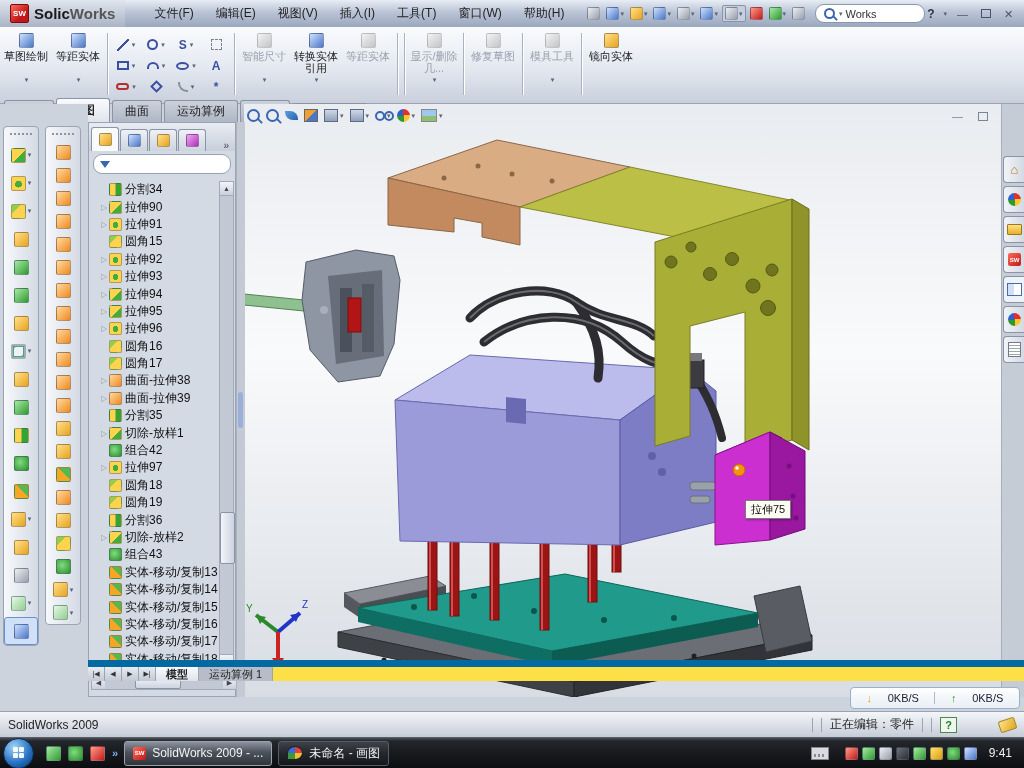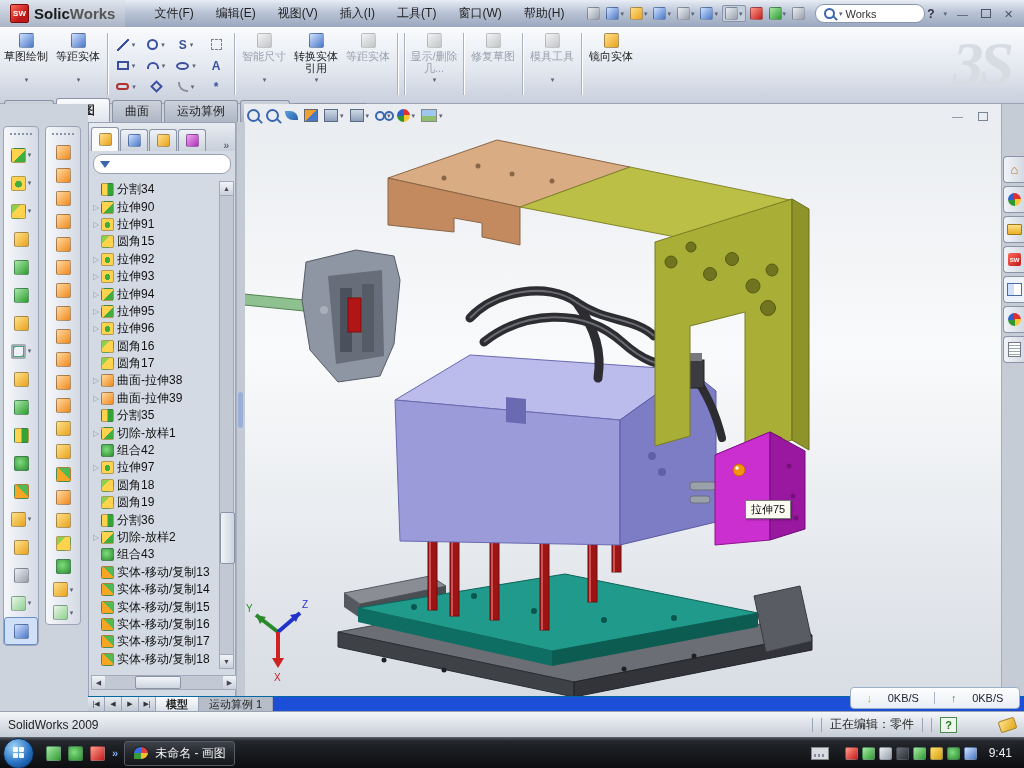--- a/index.html
+++ b/index.html
@@ -79,21 +79,21 @@
   .vcell.h28{height:28px}.vcell.h23{height:23px}
   .vcell.active{background:#cfe0f8;border:1px solid #6a90c8;border-radius:3px;box-sizing:border-box}
   
   .fm{left:88px;top:122px;width:148px;height:575px;background:#d4dae4;border:1px solid #9aa4b6;box-sizing:border-box}
   .fm-tabs{display:flex;align-items:flex-end;height:26px;padding:2px 2px 0 2px;gap:1px;background:linear-gradient(180deg,#e8ecf2,#c8cfda)}
   .fmtab{width:26px;height:21px;display:flex;align-items:center;justify-content:center;background:linear-gradient(180deg,#eef1f6,#cdd4de);border:1px solid #8a94a6;border-bottom:none;border-radius:3px 3px 0 0}
   .fmtab.active{background:#f8fafc;height:23px}
   .fm-overflow{margin-left:auto;font-size:10px;color:#445;padding:0 4px}
   .fm-filter{margin:3px 4px;height:18px;background:#fff;border:1px solid #98a2b2;border-radius:9px;display:flex;align-items:center;padding:0 6px;gap:4px}
   .funnel{width:0;height:0;border-left:5px solid transparent;border-right:5px solid transparent;border-top:7px solid #3a66b0}
-  .fm-tree{position:absolute;left:2px;top:58px;width:132px;height:486px;overflow:hidden}
+  .fm-tree{position:absolute;left:10px;top:58px;width:132px;height:486px;overflow:hidden}
   .trow{display:flex;align-items:center;height:17.4px;font-size:12px;color:#111;white-space:nowrap}
   .trow .arr{width:10px;font-size:8px;color:#98a0ac;text-align:center;flex:none}
   .trow .ti{flex:none;margin-right:3px}
   .fm-vscroll{position:absolute;right:1px;top:58px;width:13px;height:486px;background:#c2c9d4;border:1px solid #a2aaba}
   .vs-btn{height:13px;font-size:7px;color:#445;display:flex;align-items:center;justify-content:center;background:linear-gradient(180deg,#f2f4f8,#c9d0dc);border-bottom:1px solid #a2aaba}
   .vs-btn.bottom{position:absolute;bottom:0;width:100%;border-top:1px solid #a2aaba;border-bottom:none}
   .vs-thumb{position:absolute;left:0;top:330px;width:100%;height:50px;background:linear-gradient(90deg,#f2f4f8,#cdd4e0);border:1px solid #8a94a8;border-radius:2px}
   .fm-hscroll{position:absolute;left:2px;bottom:6px;width:144px;height:13px;background:#c2c9d4;border:1px solid #a2aaba;display:flex;align-items:center}
   .hs-btn{width:13px;height:100%;font-size:7px;color:#445;display:flex;align-items:center;justify-content:center;background:linear-gradient(180deg,#f2f4f8,#c9d0dc)}
   .hs-thumb{margin-left:30px;width:44px;height:11px;background:linear-gradient(180deg,#f2f4f8,#cdd4e0);border:1px solid #8a94a8;border-radius:2px}
@@ -123,21 +123,21 @@
   .taskpane{left:1001px;top:104px;width:23px;height:593px;background:#c6ccd6;border-left:1px solid #a6aebc}
   .tp-tab{position:relative;left:1px;width:21px;height:25px;margin-bottom:3px;background:linear-gradient(90deg,#f2f4f8,#d2d8e2);border:1px solid #8a94a6;border-right:none;border-radius:4px 0 0 4px;display:flex;align-items:center;justify-content:center}
   .tp-tab.active{background:#eef3fa}
   .tp-first{margin-top:52px}
   .houseg{color:#c07818;font-size:13px;font-weight:bold;line-height:13px}
   .folderic{width:13px;height:9px;background:linear-gradient(180deg,#ffe08a,#e8b024);border:1px solid #a07818;border-radius:1px}
   .docic{width:11px;height:13px;background:repeating-linear-gradient(180deg,#fff 0 2px,#9aa 2px 3px);border:1px solid #778}
   .swsm{width:13px;height:13px;border-radius:2px;background:linear-gradient(135deg,#ff6a5a,#c01818);color:#fff;font-size:6px;font-weight:bold;display:flex;align-items:center;justify-content:center}
   .panelic{width:13px;height:11px;border:1px solid #4a6aa8;background:linear-gradient(90deg,#cfe0f8 45%,#fff 45%)}
   
-  .modeltabs{left:88px;top:696px;width:936px;height:14px;background:#1d4ed8;border-top:1px solid #0369a1;display:flex;align-items:stretch;font-size:11px}
+  .modeltabs{left:88px;top:660px;width:936px;height:14px;background:#fde047;border-top:7px solid #0369a1;display:flex;align-items:stretch;font-size:11px}
   .mt-nav{width:16px;display:flex;align-items:center;justify-content:center;font-size:7px;color:#333;background:linear-gradient(180deg,#e8ecf2,#c2c9d4);border-right:1px solid #9aa4b4}
   .mtab{display:flex;align-items:center;padding:0 10px;border-right:1px solid #9aa4b4;color:#222;background:#b6bdc8}
   .mtab.active{background:linear-gradient(180deg,#fafbfd,#dde2ea);font-weight:bold}
   
   .statusbar{left:0;top:711px;width:1024px;height:26px;background:linear-gradient(180deg,#f4f6f9,#c6ccd7);border-top:1px solid #98a2b2;display:flex;align-items:center;font-size:12px;color:#222;padding:0 8px;box-sizing:border-box}
   .sb-right{margin-left:auto;display:flex;align-items:center;gap:8px}
   .sb-sep{width:1px;height:14px;background:#9aa4b4}
   .qbox{width:15px;height:14px;background:#eef6ee;border:1px solid #4a8a4a;color:#1e7a1e;font-size:11px;font-weight:bold;display:flex;align-items:center;justify-content:center}
   .tagic{width:15px;height:10px;background:linear-gradient(135deg,#ffe08a,#e0a818);border:1px solid #a8841a;border-radius:2px;transform:rotate(-18deg)}
   
@@ -320,21 +320,20 @@
         <span class="chip c-gray"></span>
         <div class="lbl">模具工具</div>
         <span class="dd">▾</span>
       </div>
       <div class="sep"></div>
       <div class="tbtn">
         <span class="chip c-gold"></span>
         <div class="lbl">镜向实体</div>
       </div>
     </div>
-  <div class="abs watermark">3S</div>
 
   <div class="abs cmdtabs" id="cmdtabs">
       <div class="ctab">特征</div>
       <div class="ctab active">草图</div>
       <div class="ctab">曲面</div>
       <div class="ctab">运动算例</div>
       <div class="ctab">评估</div>
       <div class="ctab">DimXpert</div>
     </div>
 
@@ -879,20 +878,24 @@
           <span></span>
         </div>
     </div>
     <div class="ql" id="quicklaunch">
         <span><span class="chip c-green"></span></span>
         <span><span class="chip c-comb"></span></span>
         <span><span class="chip c-red"></span></span>
         <span class="chev">»</span>
       </div>
     <div id="taskbtns" style="display:flex;align-items:center">
+        <div class="taskbtn active">
+          <span class="swsm">SW</span>
+          <span>SolidWorks 2009 - ...</span>
+        </div>
         <div class="taskbtn">
           <span class="paintic"></span>
           <span>未命名 - 画图</span>
         </div>
       </div>
     <div class="tray">
       <span class="kbic"></span>
       <span id="trayicons" style="display:flex;gap:4px">
           <span class="tico chip ch13 c-red"></span>
           <span class="tico chip ch13 c-green"></span>

